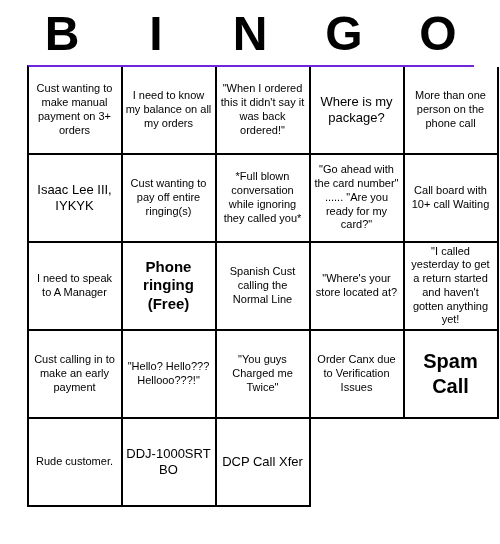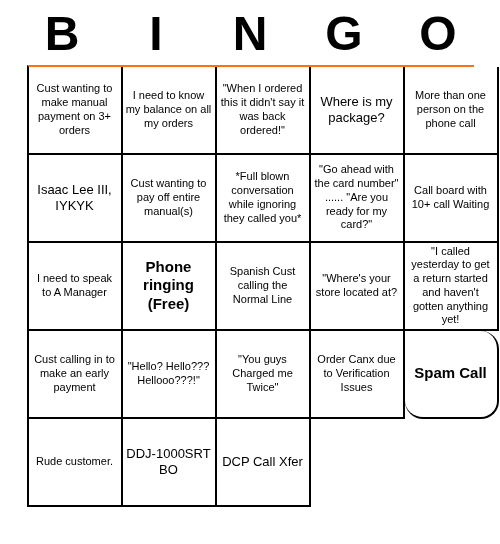--- a/index.html
+++ b/index.html
@@ -25,21 +25,21 @@
       font-size: 48px;
       font-weight: bold;
       font-family: Arial, sans-serif;
       line-height: 1.1;
     }
     #bingo-grid {
       display: grid;
       grid-template-columns: repeat(5, 94px);
       grid-template-rows: repeat(5, 88px);
       border-left: 2px solid #000;
-      border-top: 2px solid #f97316;
+      border-top: 2px solid #6d28d9;
       width: 447px;
     }
     .bingo-cell {
       border-right: 2px solid #000;
       border-bottom: 2px solid #000;
       display: flex;
       align-items: center;
       justify-content: center;
       text-align: center;
       padding: 3px;
@@ -49,44 +49,43 @@
     }
     .bingo-cell.free {
       font-size: 15px;
       font-weight: bold;
     }
     .bingo-cell.large-text {
       font-size: 13px;
       font-weight: normal;
     }
     .bingo-cell.spam {
-      font-size: 15px;
+      font-size: 20px;
       font-weight: bold;
-      border-radius: 18px;
     }
   </style>
 </head>
 <body>
 
 <div id="bingo-header">
 <div class="bingo-letter">B</div>
     <div class="bingo-letter">I</div>
     <div class="bingo-letter">N</div>
     <div class="bingo-letter">G</div>
     <div class="bingo-letter">O</div>
   </div>
 
 <div id="bingo-grid">
 <div class="bingo-cell">Cust wanting to make manual payment on 3+ orders</div>
     <div class="bingo-cell">I need to know my balance on all my orders</div>
     <div class="bingo-cell">"When I ordered this it didn't say it was back ordered!"</div>
     <div class="bingo-cell large-text">Where is my package?</div>
     <div class="bingo-cell">More than one person on the phone call</div>
     <div class="bingo-cell large-text">Isaac Lee III, IYKYK</div>
-    <div class="bingo-cell">Cust wanting to pay off entire manual(s)</div>
+    <div class="bingo-cell">Cust wanting to pay off entire ringing(s)</div>
     <div class="bingo-cell">*Full blown conversation while ignoring they called you*</div>
     <div class="bingo-cell">"Go ahead with the card number" ...... "Are you ready for my card?"</div>
     <div class="bingo-cell">Call board with 10+ call Waiting</div>
     <div class="bingo-cell">I need to speak to A Manager</div>
     <div class="bingo-cell free">Phone ringing (Free)</div>
     <div class="bingo-cell">Spanish Cust calling the Normal Line</div>
     <div class="bingo-cell">"Where's your store located at?</div>
     <div class="bingo-cell">"I called yesterday to get a return started and haven't gotten anything yet!</div>
     <div class="bingo-cell">Cust calling in to make an early payment</div>
     <div class="bingo-cell">"Hello? Hello??? Hellooo???!"</div>

